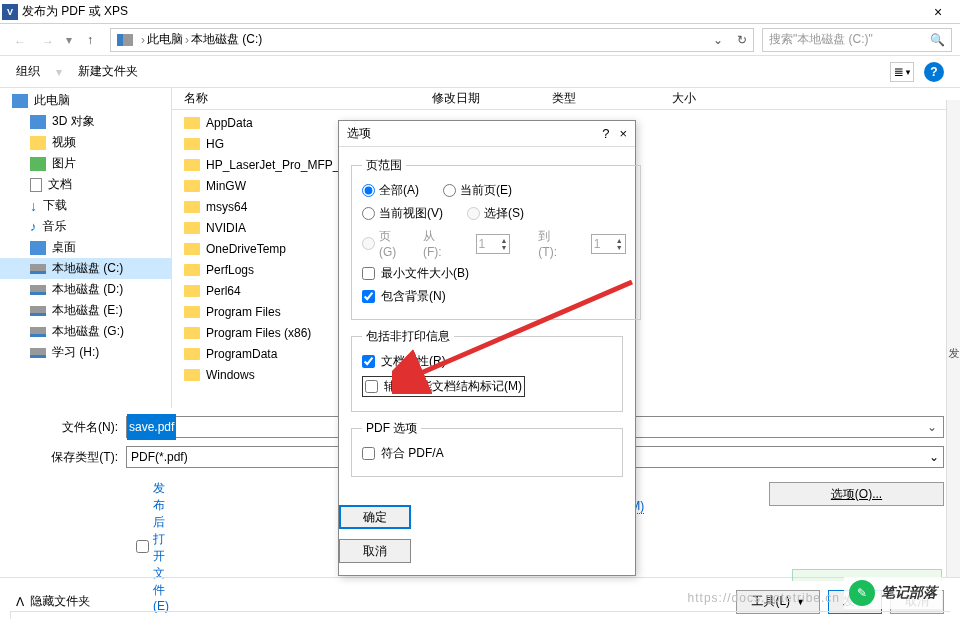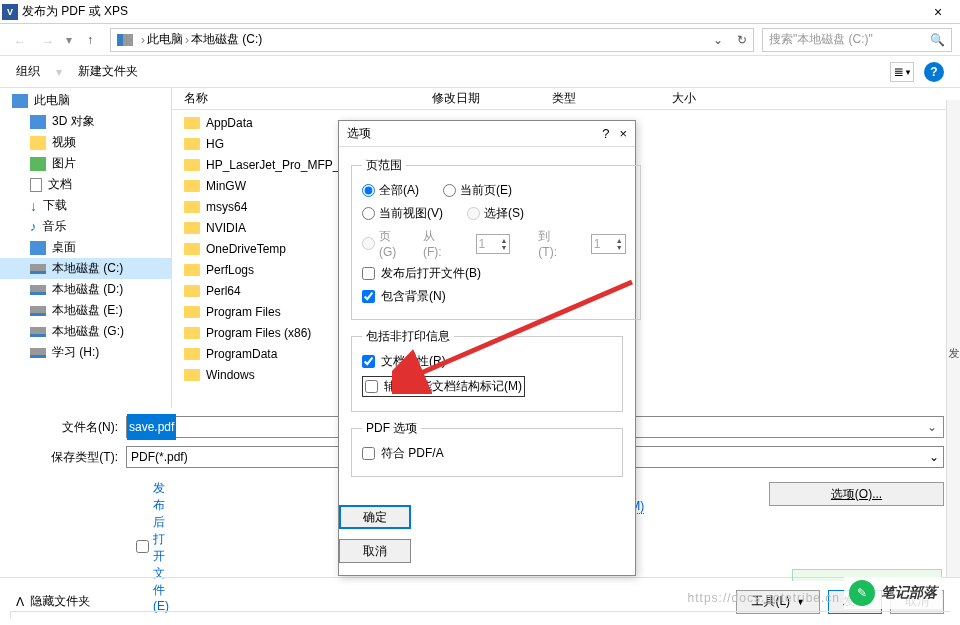--- a/index.html
+++ b/index.html
@@ -373,21 +373,21 @@
         <span class="spin">
             <span>1</span>
             <span class="spin-btns">
               <span>▲</span>
               <span>▼</span>
             </span>
           </span>
       </div>
       <div class="check-row">
           <input type="checkbox" style="">
-          <span>发布后打开文件(B)</span>
+          <span>最小文件大小(B)</span>
         </div>
       <div class="check-row">
           <input type="checkbox" checked="" style="">
           <span>包含背景(N)</span>
         </div>
     </fieldset>
     <fieldset>
       <legend>包括非打印信息</legend>
       <div class="check-row">
           <input type="checkbox" checked="" style="">

